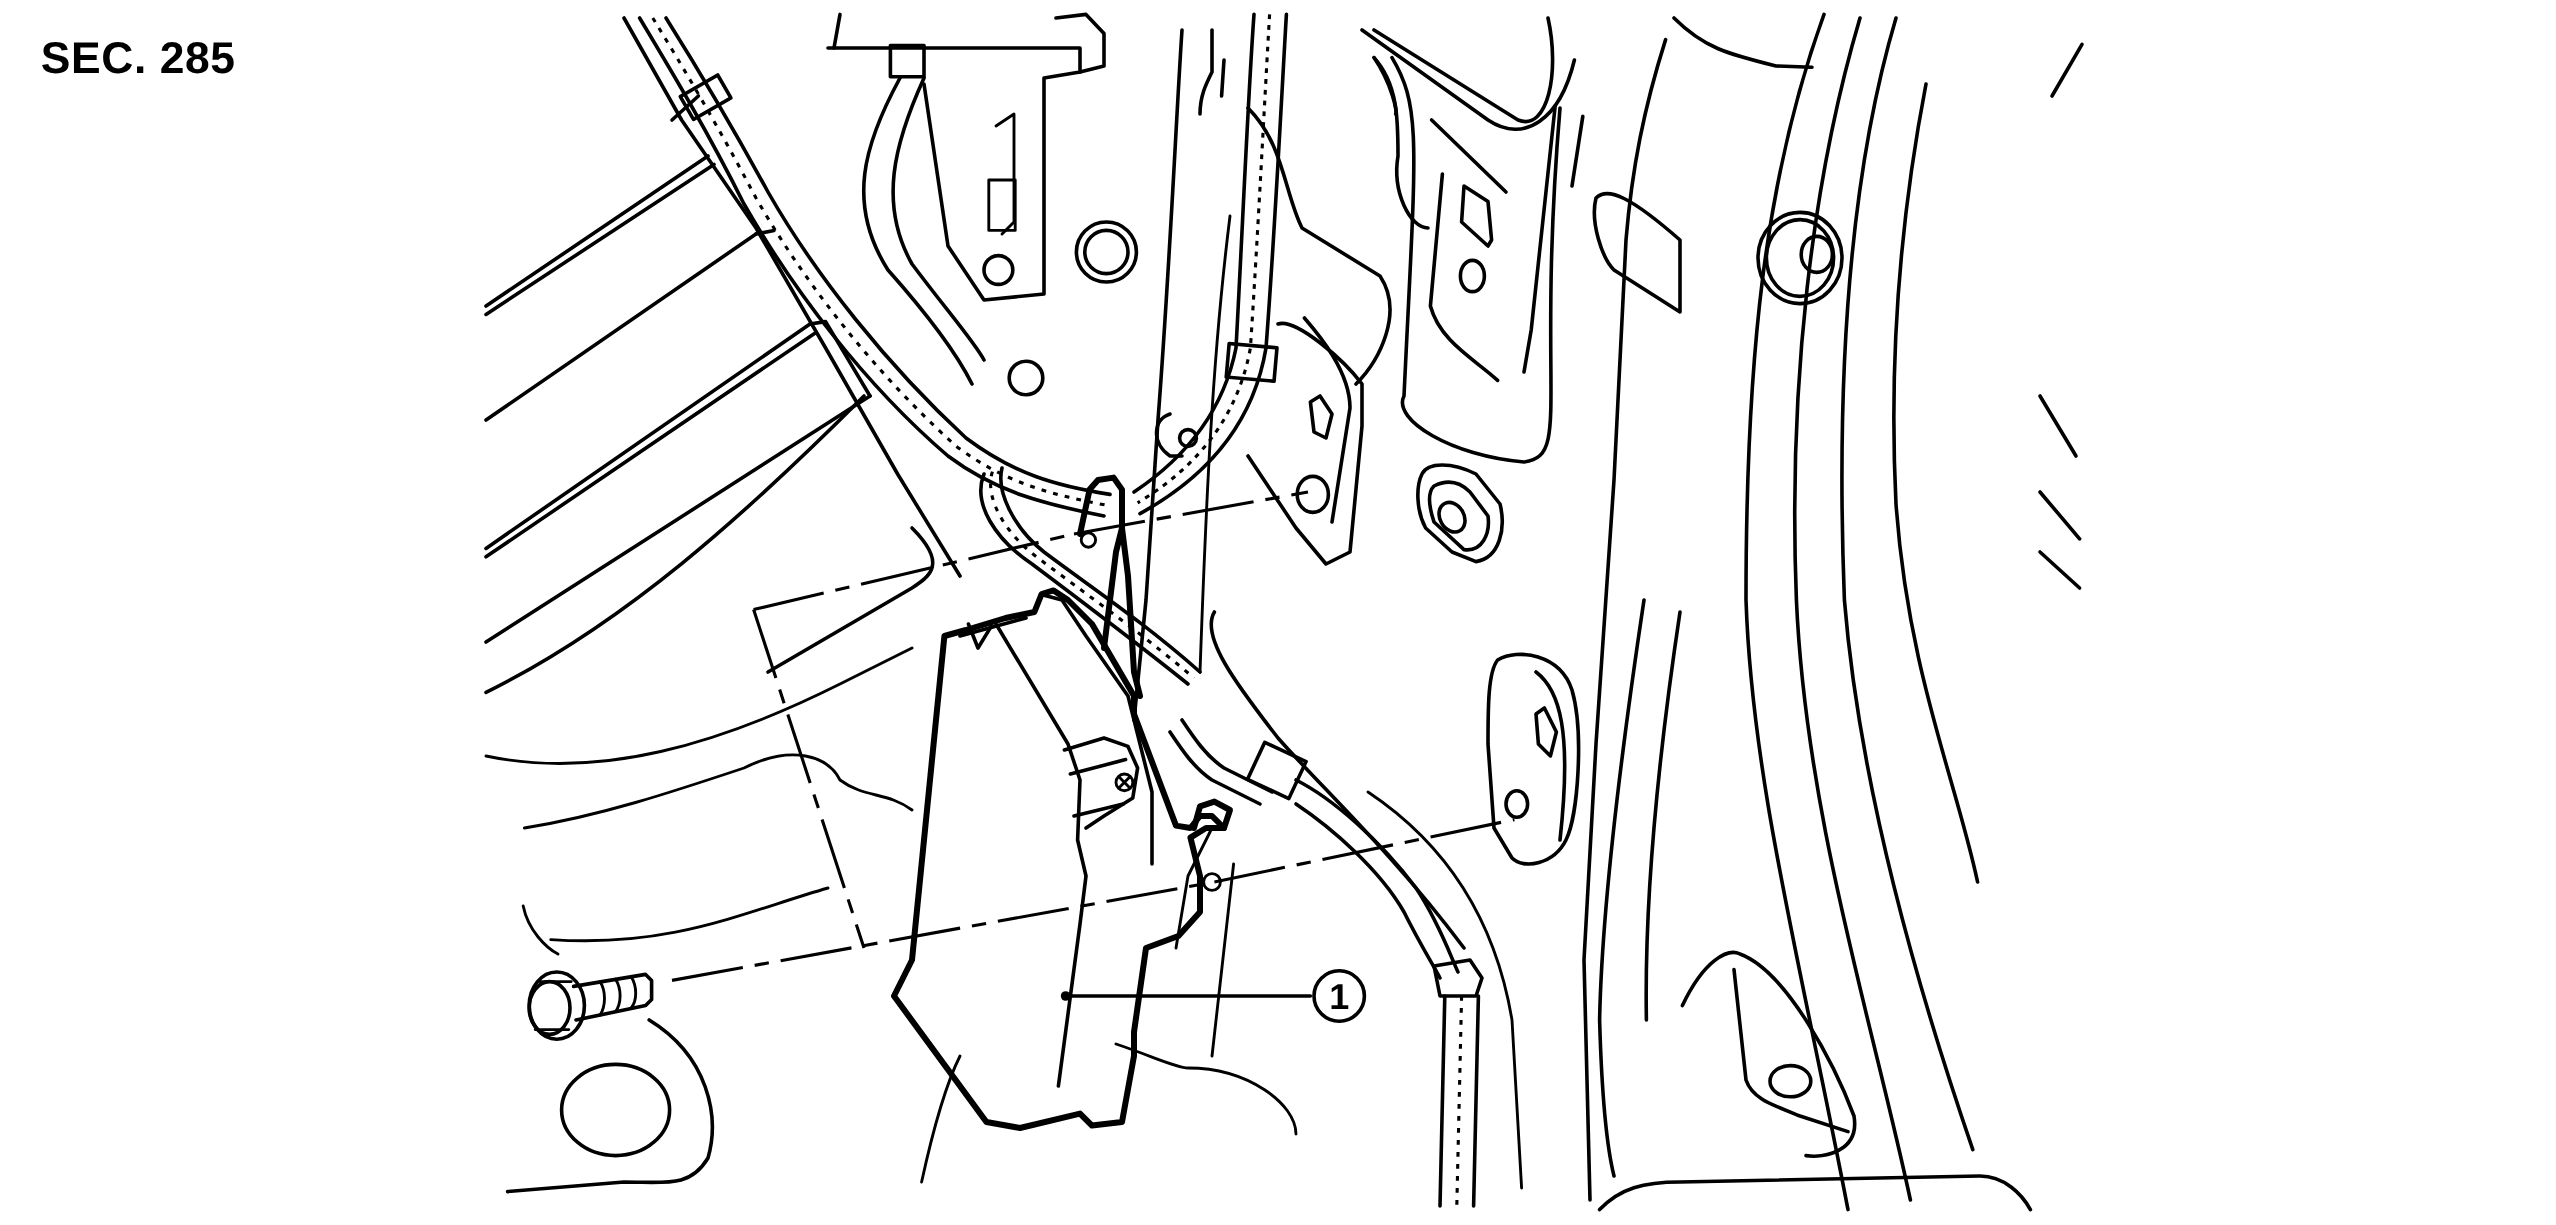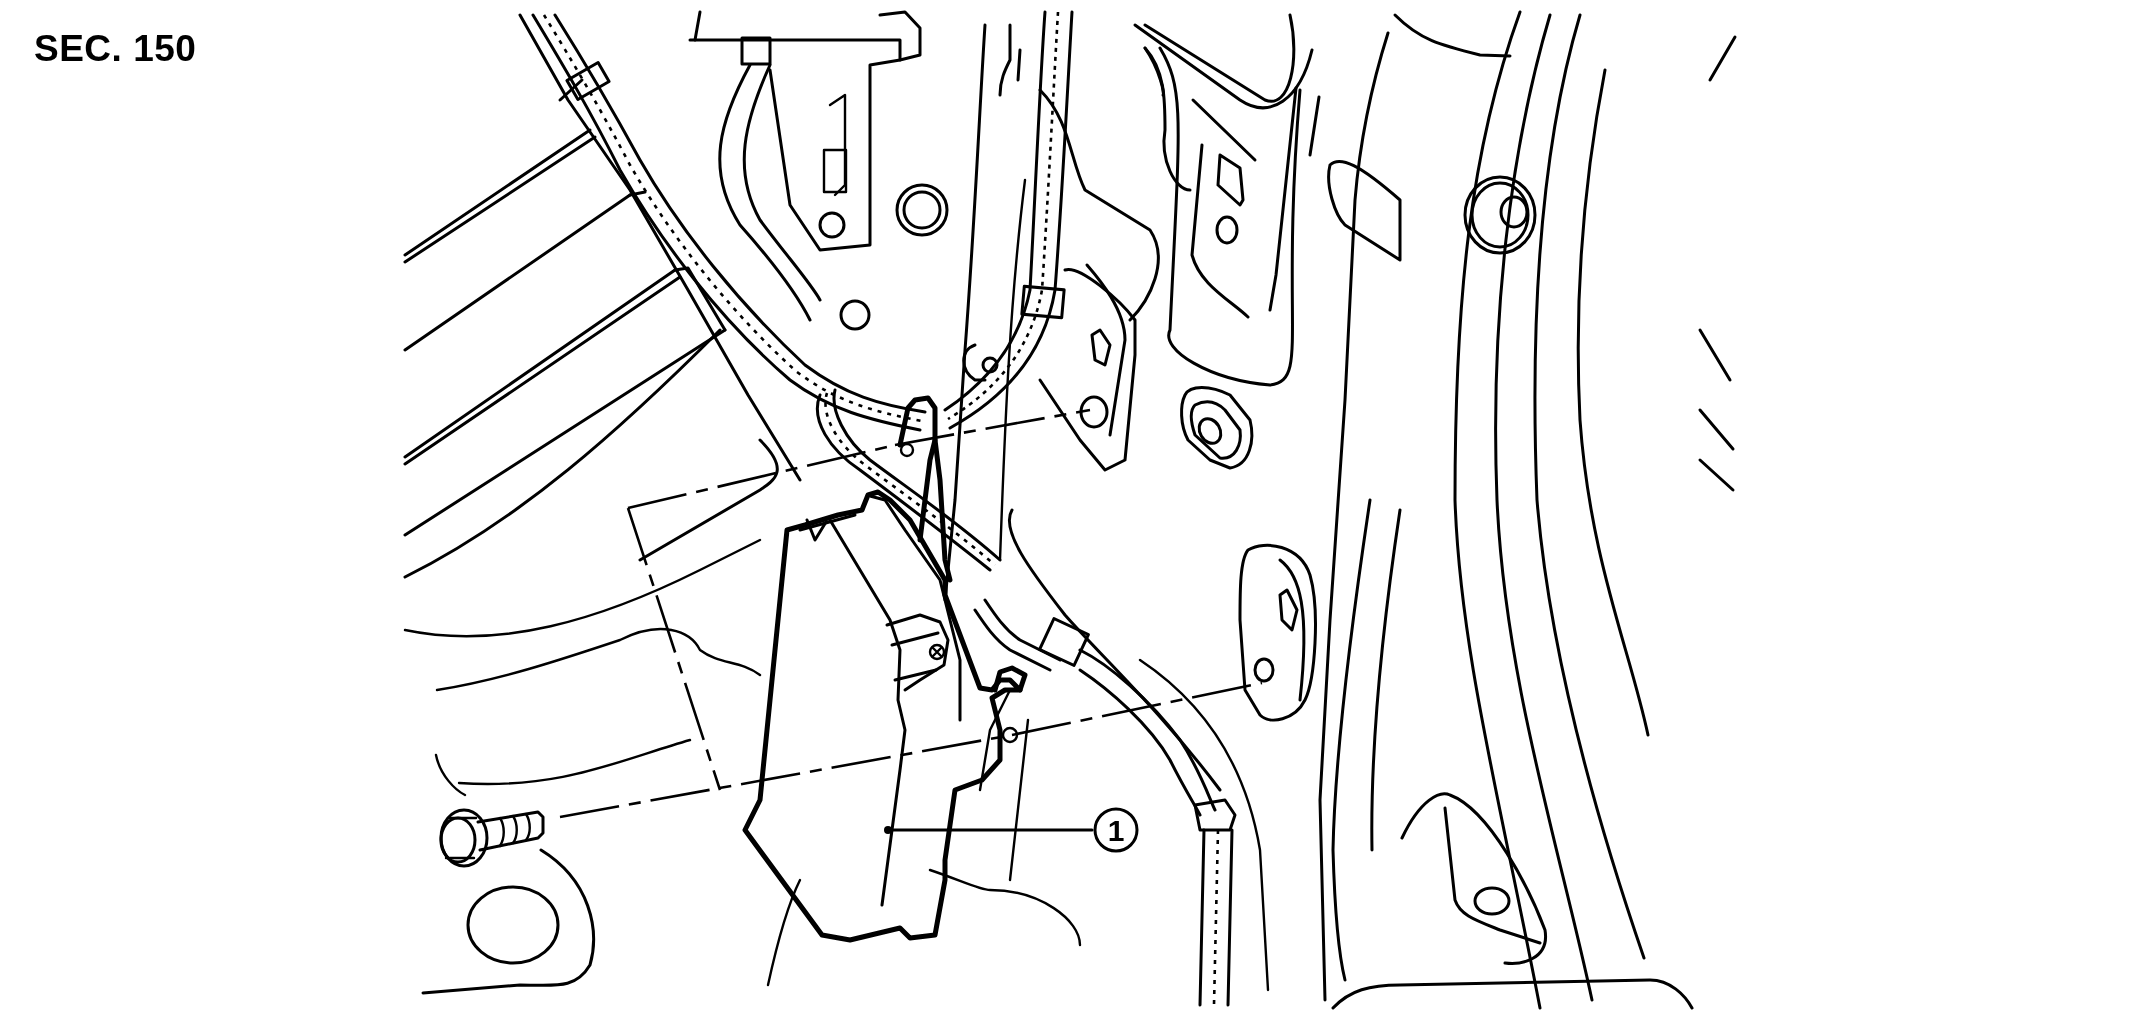--- a/index.html
+++ b/index.html
@@ -38,21 +38,21 @@
     .coil { fill: none; stroke: #000; stroke-width: 2.6; }
     .callout-text {
       font-family: "Liberation Sans", sans-serif;
       font-weight: bold;
       font-size: 30px;
     }
   </style>
 </head>
 <body>
 
-<div class="section-label">SEC. 150</div>
+<div class="section-label">SEC. 285</div>
 
 <svg class="drawing" viewBox="0 0 2130 1021" xmlns="http://www.w3.org/2000/svg">
 
   <g>
     <path class="ln" d="M520 15 L568 100 L630 190 L688 290 L748 395 L800 480"></path>
     <path class="ln" d="M405 255 L590 130"></path>
     <path class="ln" d="M405 262 L595 137"></path>
     <path class="ln" d="M405 350 L630 195"></path>
     <path class="ln" d="M405 457 L675 270"></path>
     <path class="ln" d="M405 464 L680 277"></path>

